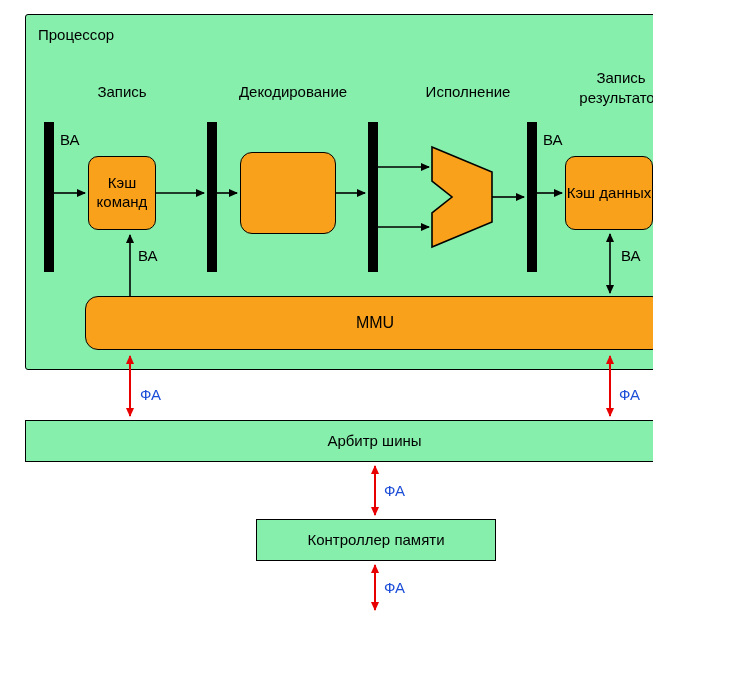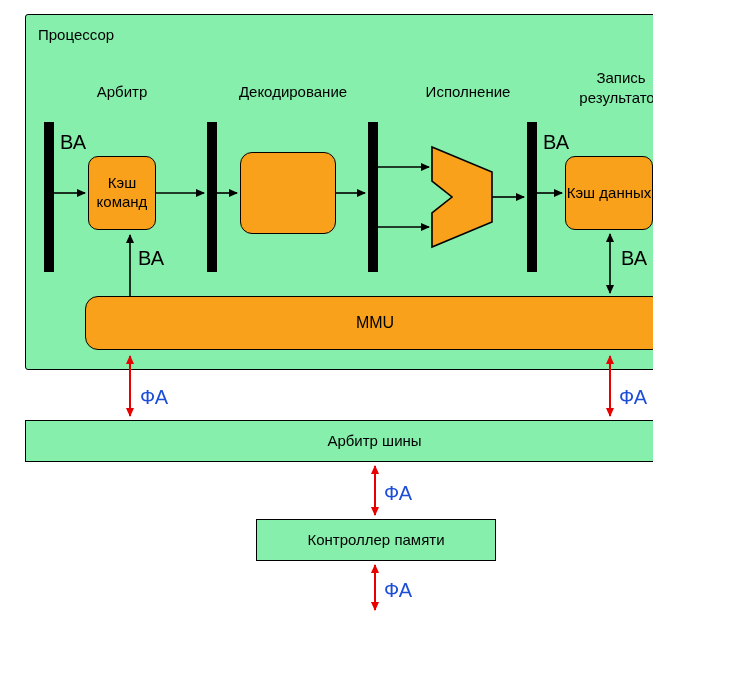--- a/index.html
+++ b/index.html
@@ -26,21 +26,21 @@
 
   .icache { left:88px;  top:156px; width:68px; height:74px; border-radius:10px; }
   .dunit  { left:240px; top:152px; width:96px; height:82px; border-radius:12px; }
   .dcache { left:565px; top:156px; width:88px; height:74px; border-radius:10px; }
   .mmu    { left:85px;  top:296px; width:580px; height:54px; border-radius:13px; font-size:16px; }
 
   .arbiter { left:25px;  top:420px; width:699px; height:42px; }
   .memctrl { left:256px; top:519px; width:240px; height:42px; }
   .ram     { left:256px; top:614px; width:240px; height:42px; }
 
-  .lbl { position:absolute; font-size:20px; }
+  .lbl { position:absolute; font-size:15px; }
   .va-fetch  { left:60px;  top:131px; }
   .va-wb     { left:543px; top:131px; }
   .va-icache { left:138px; top:247px; }
   .va-dcache { left:621px; top:247px; }
 
   .fa { color:#1d4ed8; }
   .fa-left  { left:140px; top:386px; }
   .fa-right { left:619px; top:386px; }
   .fa-mid1  { left:384px; top:482px; }
   .fa-mid2  { left:384px; top:579px; }
@@ -48,21 +48,21 @@
   .wires { position:absolute; left:0; top:0; pointer-events:none; }
 </style>
 </head>
 <body>
 
 <div class="canvas">
 
   <div class="box cream processor"></div>
   <div class="processor-title">Процессор</div>
 
-  <div class="stage-label stage-fetch">Арбитр</div>
+  <div class="stage-label stage-fetch">Запись</div>
   <div class="stage-label stage-decode">Декодирование</div>
   <div class="stage-label stage-execute">Исполнение</div>
   <div class="stage-label stage-writeback">Запись результатов</div>
 
   <div class="reg reg1"></div>
   <div class="reg reg2"></div>
   <div class="reg reg3"></div>
   <div class="reg reg4"></div>
   <div class="reg reg5"></div>
 

